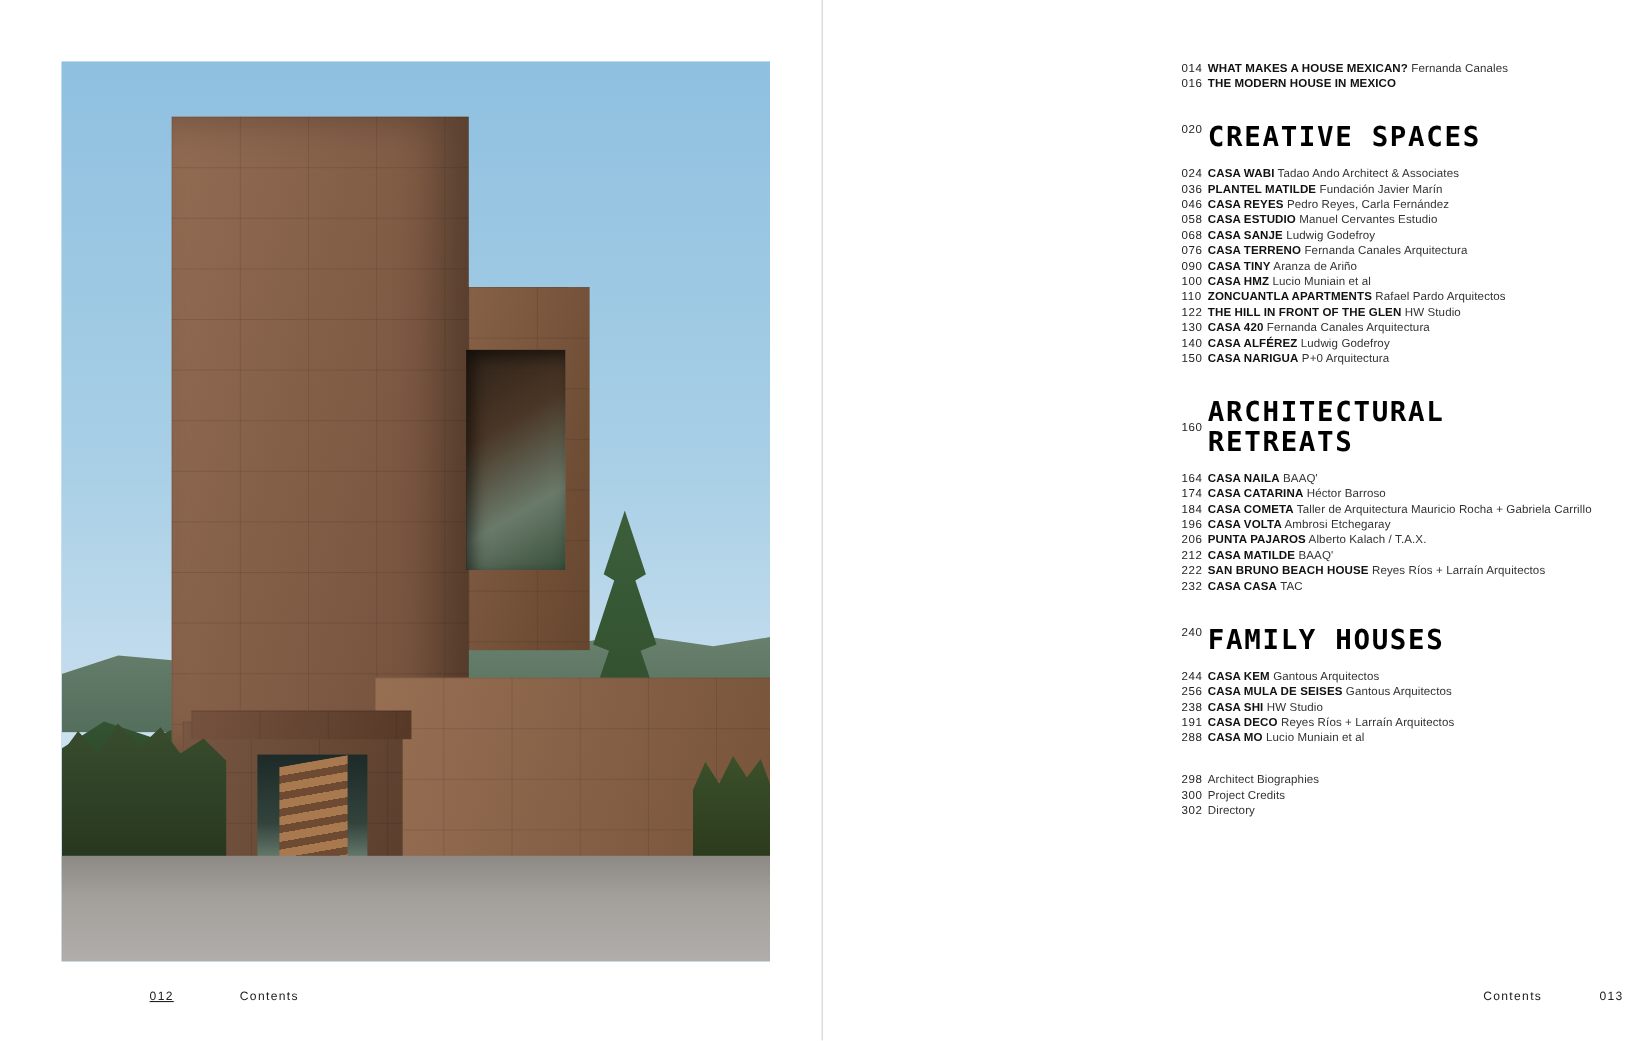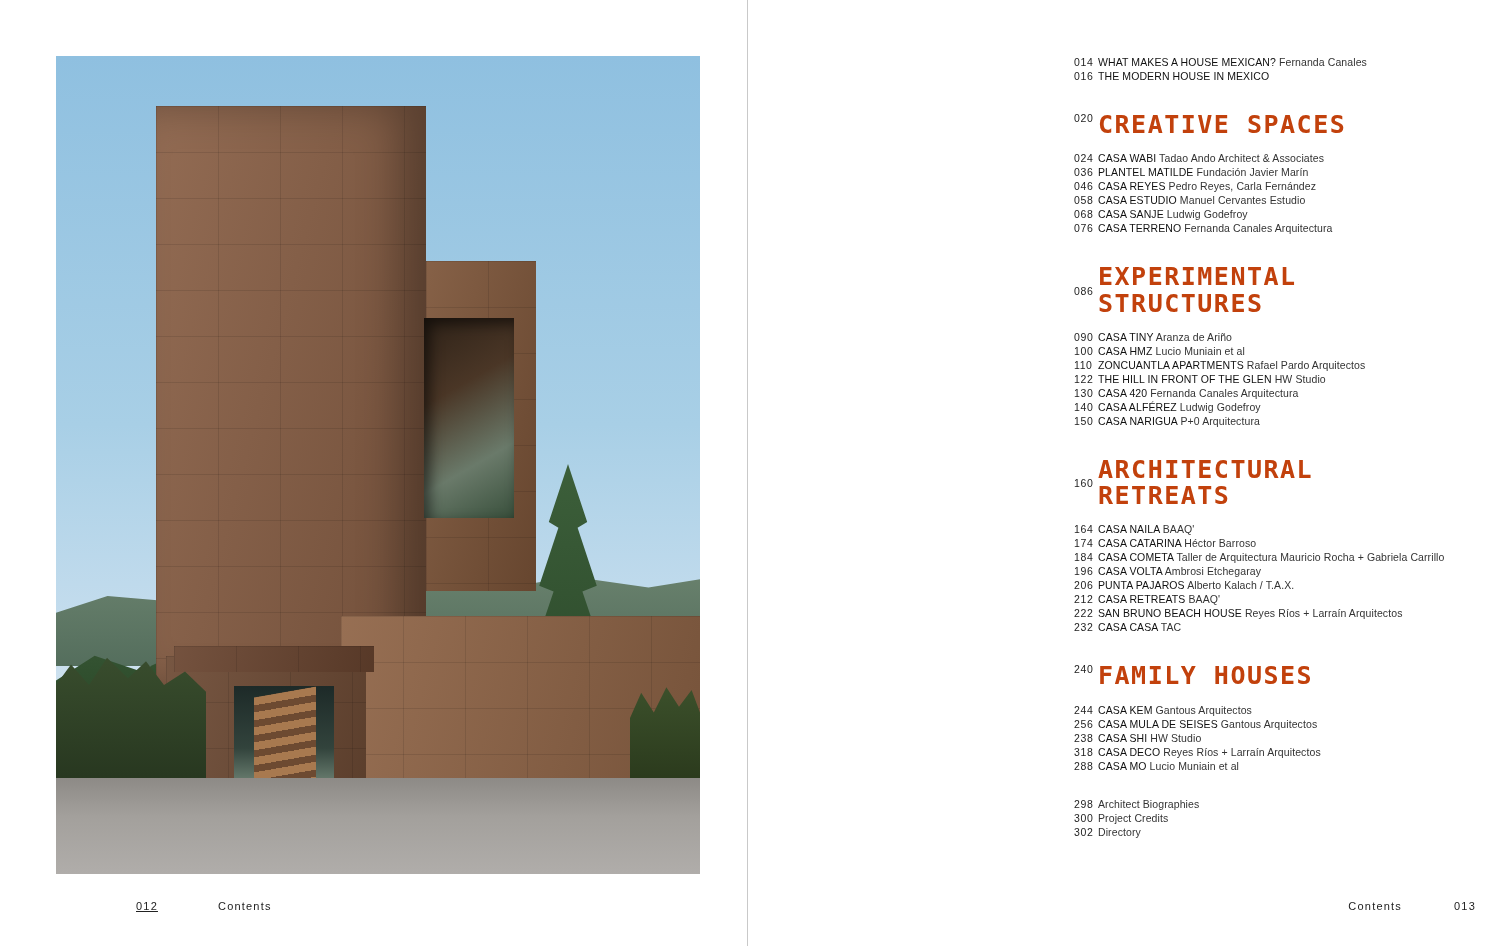--- a/index.html
+++ b/index.html
@@ -185,40 +185,40 @@
     letter-spacing: 0.6px;
     color: #222;
   }
   .toc-text {
     font-size: 10.5px;
     color: #333;
     letter-spacing: 0.1px;
     white-space: nowrap;
   }
   .toc-text b {
-    font-weight: 400;
+    font-weight: 700;
     color: #111;
     margin-top: 20px;
   }
   .section {
     display: flex;
     align-items: flex-start;
     margin-top: 30px;
     margin-bottom: 14px;
   }
   .section .toc-num {
     padding-bottom: 3px;
   }
   .section-title {
     font-family: "DejaVu Sans Mono", monospace;
     font-weight: 700;
     font-size: 25px;
     line-height: 1.05;
     letter-spacing: 1.5px;
-    color: #c2410c;
+    color: #000000;
     text-transform: uppercase;
   }
   .section-two .toc-num { align-self: center; padding-bottom: 0; }
   .group { margin-bottom: 2px; }
   .tail { margin-top: 26px; }
   .tail .toc-text { color: #333; }
 </style>
 </head>
 <body>
 
@@ -294,24 +294,20 @@
         <div class="toc-row">
           <span class="toc-num">068</span>
           <span class="toc-text"><b>CASA SANJE</b> <span>Ludwig Godefroy</span></span>
         </div>
         <div class="toc-row">
           <span class="toc-num">076</span>
           <span class="toc-text"><b>CASA TERRENO</b> <span>Fernanda Canales Arquitectura</span></span>
         </div>
       </div>
 
-      <div class="section section-two">
-        <span class="toc-num">086</span>
-        <span class="section-title"><span>EXPERIMENTAL</span><br><span>STRUCTURES</span></span>
-      </div>
       <div class="group">
         <div class="toc-row">
           <span class="toc-num">090</span>
           <span class="toc-text"><b>CASA TINY</b> <span>Aranza de Ariño</span></span>
         </div>
         <div class="toc-row">
           <span class="toc-num">100</span>
           <span class="toc-text"><b>CASA HMZ</b> <span>Lucio Muniain et al</span></span>
         </div>
         <div class="toc-row">
@@ -356,21 +352,21 @@
         <div class="toc-row">
           <span class="toc-num">196</span>
           <span class="toc-text"><b>CASA VOLTA</b> <span>Ambrosi Etchegaray</span></span>
         </div>
         <div class="toc-row">
           <span class="toc-num">206</span>
           <span class="toc-text"><b>PUNTA PAJAROS</b> <span>Alberto Kalach / T.A.X.</span></span>
         </div>
         <div class="toc-row">
           <span class="toc-num">212</span>
-          <span class="toc-text"><b>CASA RETREATS</b> <span>BAAQ'</span></span>
+          <span class="toc-text"><b>CASA MATILDE</b> <span>BAAQ'</span></span>
         </div>
         <div class="toc-row">
           <span class="toc-num">222</span>
           <span class="toc-text"><b>SAN BRUNO BEACH HOUSE</b> <span>Reyes Ríos + Larraín Arquitectos</span></span>
         </div>
         <div class="toc-row">
           <span class="toc-num">232</span>
           <span class="toc-text"><b>CASA CASA</b> <span>TAC</span></span>
         </div>
       </div>
@@ -386,21 +382,21 @@
         </div>
         <div class="toc-row">
           <span class="toc-num">256</span>
           <span class="toc-text"><b>CASA MULA DE SEISES</b> <span>Gantous Arquitectos</span></span>
         </div>
         <div class="toc-row">
           <span class="toc-num">238</span>
           <span class="toc-text"><b>CASA SHI</b> <span>HW Studio</span></span>
         </div>
         <div class="toc-row">
-          <span class="toc-num">318</span>
+          <span class="toc-num">191</span>
           <span class="toc-text"><b>CASA DECO</b> <span>Reyes Ríos + Larraín Arquitectos</span></span>
         </div>
         <div class="toc-row">
           <span class="toc-num">288</span>
           <span class="toc-text"><b>CASA MO</b> <span>Lucio Muniain et al</span></span>
         </div>
       </div>
 
       <div class="group tail">
         <div class="toc-row">

